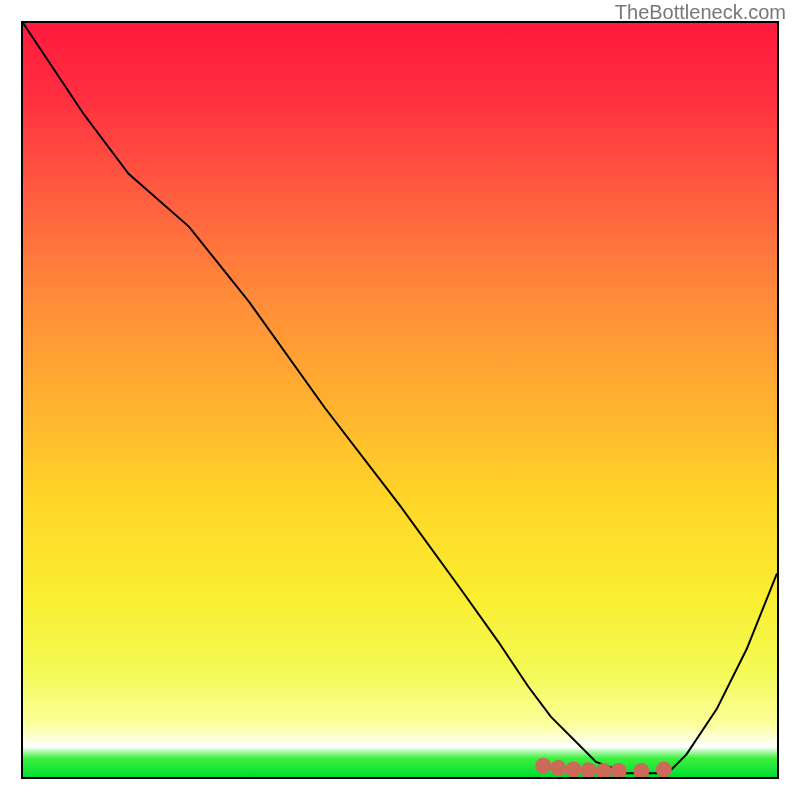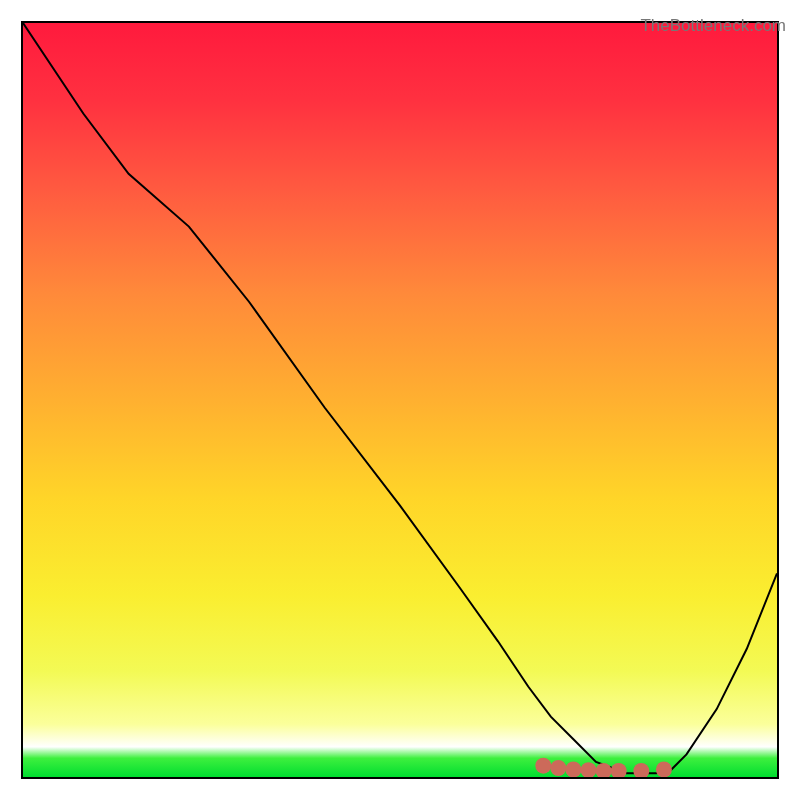--- a/index.html
+++ b/index.html
@@ -6,24 +6,24 @@
     margin: 0;
     padding: 0;
     width: 800px;
     height: 800px;
     background: #ffffff;
     font-family: Arial, sans-serif;
     position: relative;
   }
   .watermark {
     position: absolute;
-    top: 16px;
+    top: 1px;
     right: 14px;
     color: #777;
-    font-size: 17px;
+    font-size: 20px;
     z-index: 10;
     margin-left: 42px;
   }
   .plot-area {
     position: absolute;
     left: 21px;
     top: 21px;
     width: 758px;
     height: 758px;
     border: 2px solid #000;

